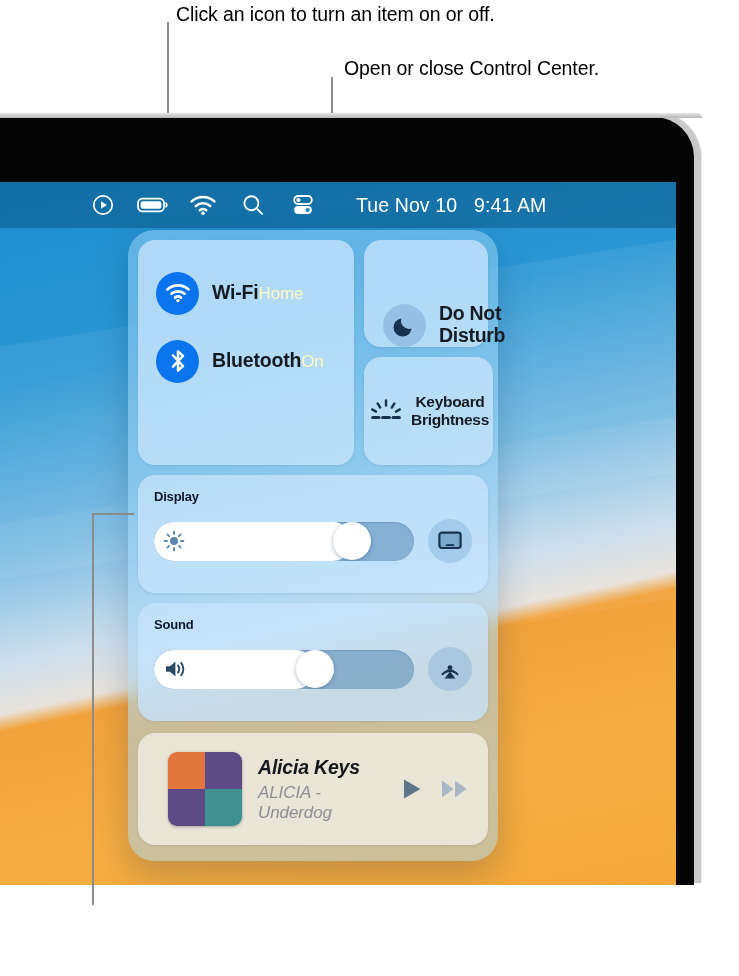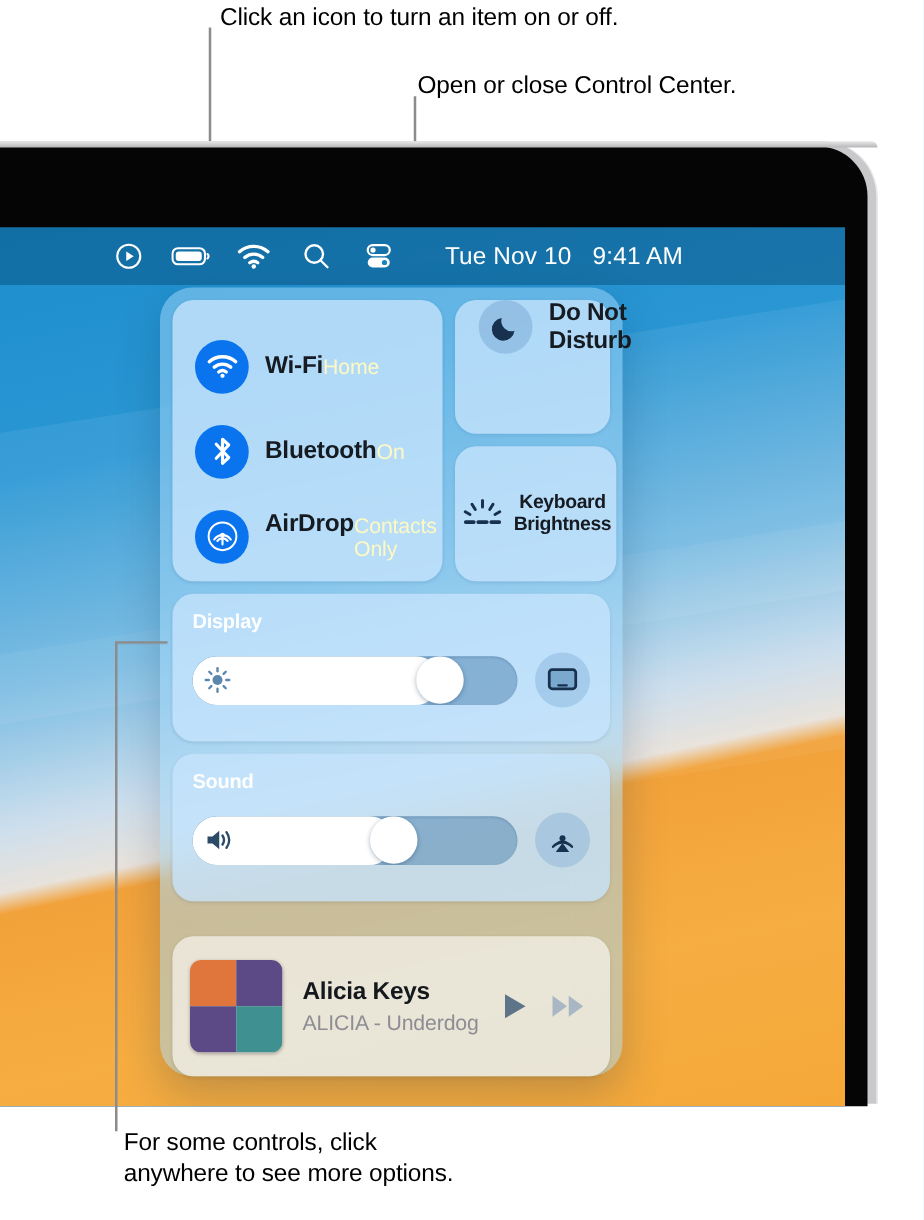--- a/index.html
+++ b/index.html
@@ -14,21 +14,21 @@
   
   .callout {
     position: absolute;
     color: #000;
     font-size: 19.5px;
     line-height: 1.28;
     letter-spacing: -0.1px;
     white-space: pre-line;
   }
   #callout-top { left: 176px; top: 2px; }
-  #callout-mid { left: 334px; top: 56px; }
+  #callout-mid { left: 344px; top: 56px; }
   #callout-bottom { left: 99px; top: 902px; }
 
   .leader {
     position: absolute;
     background: #8c8c8c;
     width: 1.6px;
   }
   #leader-top   { left: 167px; top: 22px;  height: 262px; }
   #leader-mid   { left: 331px; top: 77px;  height: 117px; }
   #leader-left  { left: 92px;  top: 513px; width: 1.6px; height: 392px; }
@@ -146,21 +146,21 @@
     background: #0a74ef;
     display: flex; align-items: center; justify-content: center;
     flex: none;
   }
   .toggle-text { display: flex; flex-direction: row; line-height: 1.12; }
   .toggle-title { font-size: 19.5px; font-weight: bold; color: #161b21; letter-spacing: -.2px; }
   .toggle-sub   { font-size: 17px; color: #fef9c3; margin-top: 2px; letter-spacing: -.1px; }
 
   #right-col { display: flex; flex-direction: column; gap: 10px; width: 124px; flex: 1; }
   #dnd-tile {
-    height: 107px; display: flex; align-items: flex-start; gap: 13px; padding-left: 19px;
+    height: 107px; display: flex; align-items: flex-end; gap: 13px; padding-left: 19px;
   }
   .dnd-circle {
     width: 43px; height: 43px; border-radius: 50%;
     background: rgba(110,160,205,.42);
     display: flex; align-items: center; justify-content: center; flex: none;
   }
   #dnd-label { font-size: 19.5px; font-weight: bold; color: #161b21; line-height: 1.12; letter-spacing: -.3px; }
 
   #tile-row { display: flex; gap: 10px; height: 108px; }
   .sq-tile {
@@ -168,21 +168,21 @@
     align-items: center; justify-content: center; gap: 7px;
     padding: 0 4px;
   }
   .sq-label {
     font-size: 15.5px; font-weight: bold; color: #161b21;
     text-align: center; line-height: 1.15; letter-spacing: -.3px;
   }
 
   
   .slider-card { margin-top: 10px; height: 118px; padding: 14px 16px 0 16px; }
-  .slider-card-title { font-size: 16px; font-weight: bold; color: #ffffff; letter-spacing: -.2px; }
+  .slider-card-title { font-size: 13px; font-weight: bold; color: #0f172a; letter-spacing: -.2px; }
   .slider-wrap { display: flex; align-items: center; gap: 14px; margin-top: 15px; }
   .slider-track {
     position: relative; flex: 1; height: 39px; border-radius: 20px;
     background: rgba(86,136,180,.55);
     overflow: hidden;
     box-shadow: inset 0 1px 2px rgba(0,40,80,.18);
   }
   .slider-fill {
     position: absolute; left: 0; top: 0; bottom: 0;
     background: #ffffff; border-radius: 20px;
@@ -194,47 +194,46 @@
     background: #fff; box-shadow: 0 1px 4px rgba(0,40,80,.35);
   }
   .round-btn {
     width: 44px; height: 44px; border-radius: 50%;
     background: rgba(110,160,205,.32);
     display: flex; align-items: center; justify-content: center; flex: none;
   }
 
   
   #now-playing {
-    margin-top: 28px; height: 112px;
+    margin-top: 12px; height: 112px;
     background: rgba(245,242,238,.72);
     border-radius: 17px;
-    display: flex; align-items: center; padding: 0 18px 0 14px; gap: 16px;
+    display: flex; align-items: center; padding: 0 18px 0 30px; gap: 16px;
     box-shadow: 0 1px 3px rgba(0,40,80,.10);
+    font-style: italic;
   }
   #album-art {
     width: 74px; height: 74px; border-radius: 9px; overflow: hidden; flex: none;
     display: grid; grid-template-columns: 1fr 1fr; grid-template-rows: 1fr 1fr;
     box-shadow: 0 1px 3px rgba(0,0,0,.3);
   }
   #np-text { flex: 1; display: flex; flex-direction: column; gap: 4px; }
   #np-title { font-size: 19.5px; font-weight: bold; color: #15181c; letter-spacing: -.2px; }
   #np-sub { font-size: 17px; color: #8d8d93; letter-spacing: -.1px; }
   #np-controls { display: flex; align-items: center; gap: 16px; }
 
   svg { display: block; }
 </style>
 </head>
 <body>
 
 <div id="root">
 
   <div class="callout" id="callout-top">Click an icon to turn an item on or off.</div>
   <div class="callout" id="callout-mid">Open or close Control Center.</div>
-  <div class="callout" id="callout-bottom">For some controls, click
-anywhere to see more options.</div>
 
   <div class="leader" id="leader-top"></div>
   <div class="leader" id="leader-mid"></div>
 
   <div id="laptop"></div>
   <div id="laptop-inner"></div>
   <div id="lid-highlight"></div>
 
   <div id="screen">
     <div id="wallpaper"></div>
@@ -315,35 +314,20 @@
               <svg width="22" height="26" viewBox="0 0 22 26">
                 <path d="M6 7.4 L16 18 L11 22.6 L11 3.4 L16 8 L6 18.6" fill="none" stroke="#fff" stroke-width="2.5" stroke-linecap="round" stroke-linejoin="round"></path>
               </svg>
             </div>
             <div class="toggle-text">
               <span class="toggle-title">Bluetooth</span>
               <span class="toggle-sub">On</span>
             </div>
           </div>
 
-          <div class="toggle-row">
-            <div class="toggle-circle">
-              <svg width="26" height="26" viewBox="0 0 26 26">
-                <circle cx="13" cy="13" r="11.1" fill="none" stroke="#fff" stroke-width="1.6"></circle>
-                <path d="M6.4 15.6 A8 8 0 0 1 19.6 15.6" fill="none" stroke="#fff" stroke-width="1.7" stroke-linecap="round"></path>
-                <path d="M8.9 16.8 A5.1 5.1 0 0 1 17.1 16.8" fill="none" stroke="#fff" stroke-width="1.7" stroke-linecap="round"></path>
-                <circle cx="13" cy="12.1" r="1.9" fill="#fff"></circle>
-                <line x1="13" y1="14" x2="13" y2="19.6" stroke="#fff" stroke-width="1.7" stroke-linecap="round"></line>
-              </svg>
-            </div>
-            <div class="toggle-text">
-              <span class="toggle-title">AirDrop</span>
-              <span class="toggle-sub">Contacts Only</span>
-            </div>
-          </div>
 
         </div>
 
         <div id="right-col">
 
           <div class="cc-card" id="dnd-tile">
             <div class="dnd-circle">
               <svg width="23" height="23" viewBox="0 0 23 23">
                 <path d="M18.6 14.6 A8.2 8.2 0 0 1 8.4 4.4 A9.1 9.1 0 1 0 18.6 14.6 Z" fill="#17314f"></path>
               </svg>

